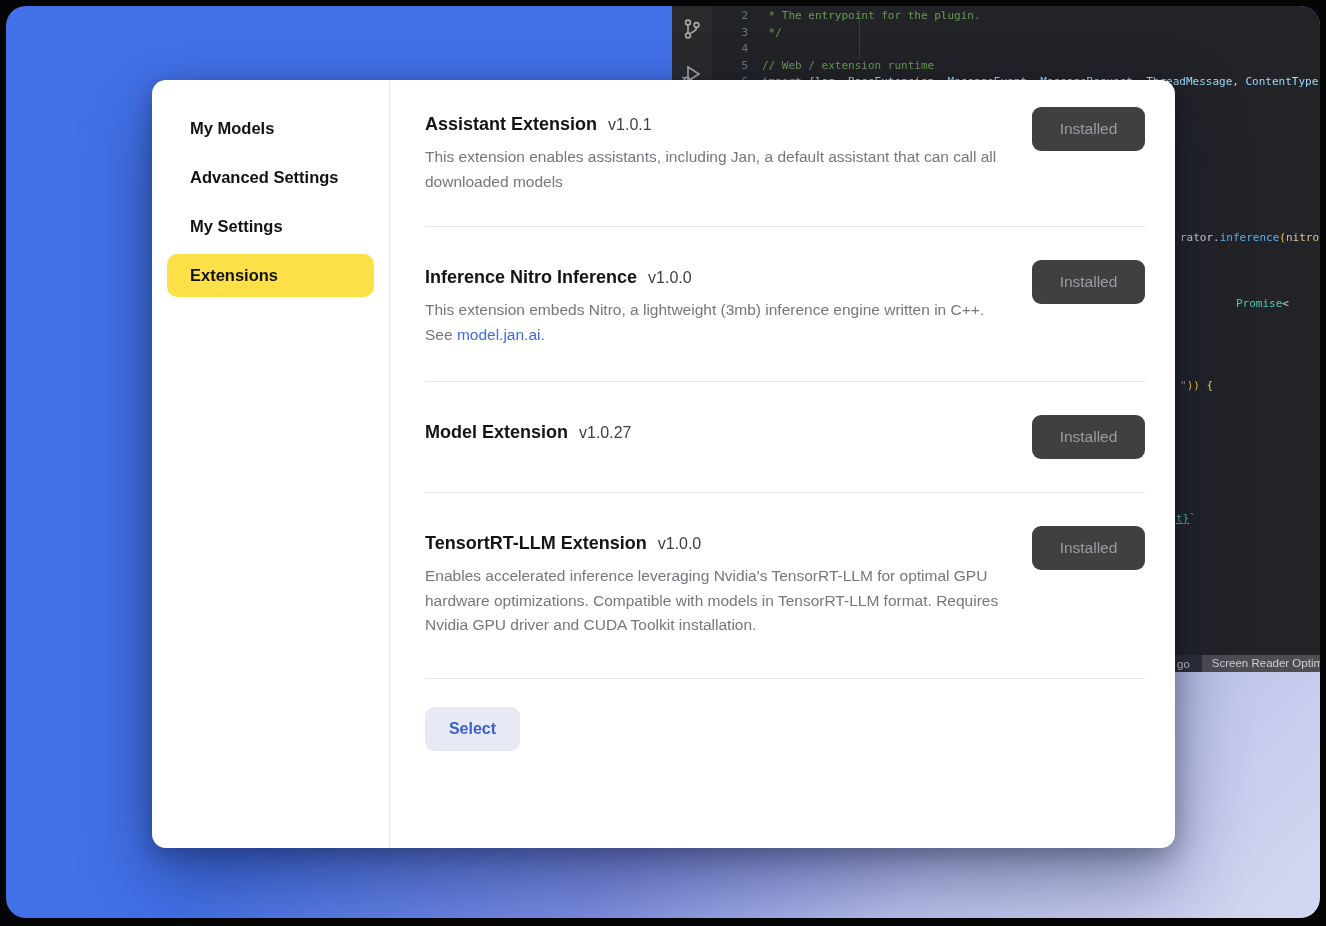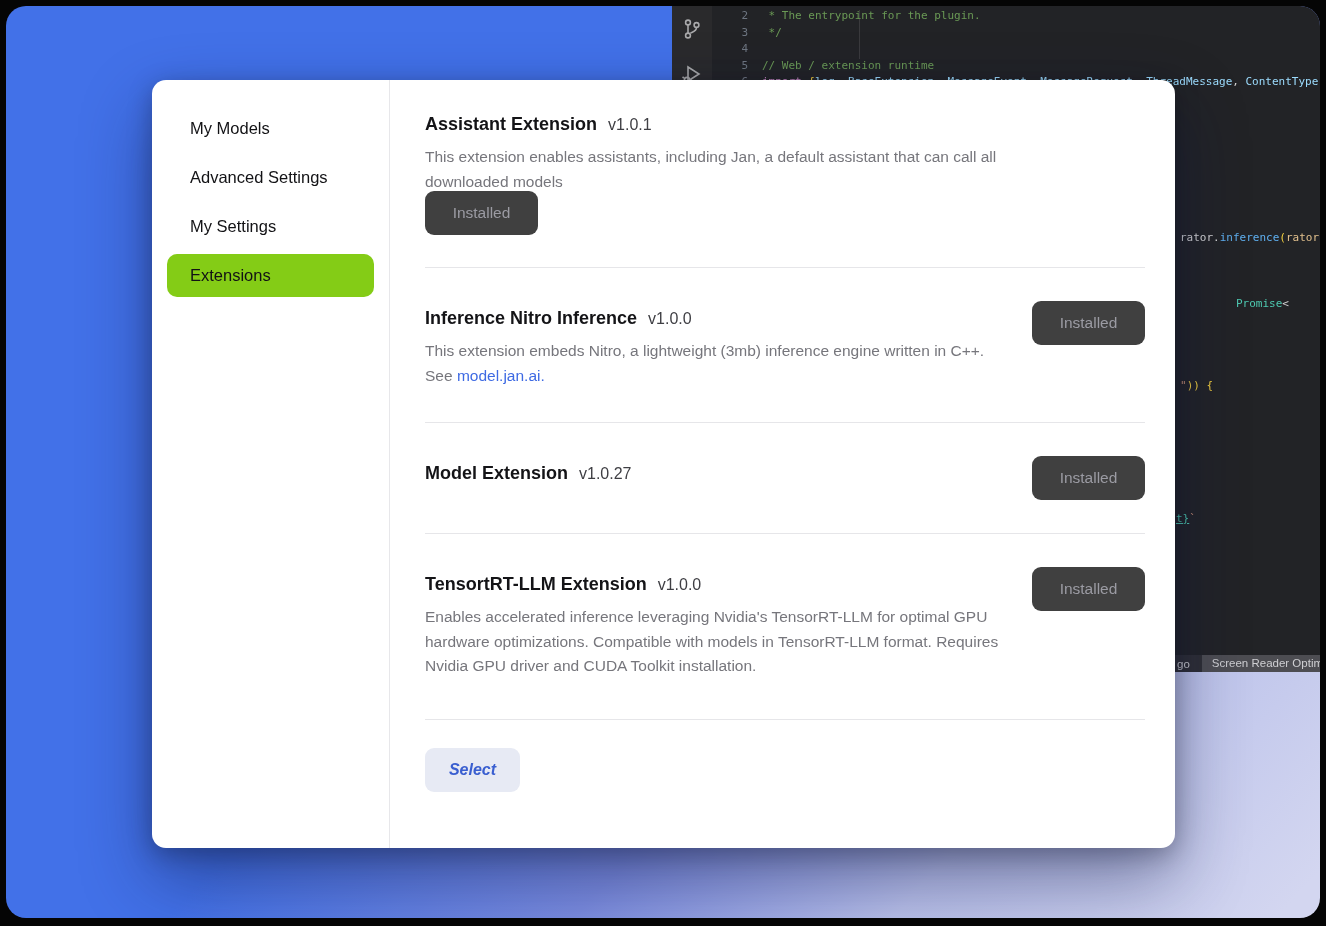--- a/index.html
+++ b/index.html
@@ -57,44 +57,44 @@
   .modal {
     position:absolute; left:146px; top:74px; width:1023px; height:768px;
     background:#ffffff; border-radius:14px;
     box-shadow:0 30px 70px rgba(15,25,70,.45), 0 6px 24px rgba(0,0,0,.28);
     display:flex;
   }
   .sidebar { width:238px; flex:0 0 238px; border-right:1px solid #e7e7ea; padding-top:27px; }
   .side-item {
     height:43px; margin:0 15px 6px 15px; border-radius:10px;
     display:flex; align-items:center; padding-left:23px;
-    font-size:16.5px; font-weight:400; color:#121215; cursor:pointer;
+    font-size:16.5px; font-weight:700; color:#121215; cursor:pointer;
   }
-  .side-item.active { background:#84cc16; }
+  .side-item.active { background:#fde047; }
 
   .content { flex:1; padding:0 30px 0 35px; }
   .entry { display:flex; justify-content:space-between; align-items:flex-start; padding:36px 0 0 0; }
-  .entry.first { padding-top:30px;flex-direction:column; }
+  .entry.first { padding-top:30px; }
   .entry-body { max-width:585px; }
   .entry-title-row { line-height:28px; margin-bottom:6px; }
   .entry-name { font-size:18px; font-weight:700; color:#141417; }
   .entry-version { font-size:16px; font-weight:400; color:#3f3f44; margin-left:11px; }
   .entry-desc { font-size:15.5px; line-height:24.5px; color:#76767c; }
   .entry-desc a { color:#3e6ae3; text-decoration:none; cursor:pointer; }
   .sep { border:none; border-top:1px solid #e6e6e9; margin:0; }
   .sep.s1 { margin-top:32px; } .sep.s2 { margin-top:34px; } .sep.s3 { margin-top:33px; } .sep.s4 { margin-top:40px; }
 
   .btn { border:none; border-radius:9px; font-family:"Liberation Sans", sans-serif; margin-top:-3px; }
   .btn-installed {
     background:#404040; color:#9b9ba3; font-size:15.5px; font-weight:400;
     width:113px; height:44px; cursor:default;
   }
   .btn-select {
     background:#e7eaf4; color:#3a5fd0; font-size:16px; font-weight:700;
-    width:95px; height:44px; cursor:pointer; margin-top:-8px;font-style:italic;
+    width:95px; height:44px; cursor:pointer; margin-top:-8px;
   }
 </style>
 </head>
 <body>
 
 <div class="desktop">
 
   <div class="editor">
     <div class="activity-bar">
       <span class="abar-icon" style="top:11px;">
@@ -117,21 +117,21 @@
 
     <div class="gutter-code">
       <div class="indent-guide"></div>
       <div class="code-row"><span class="lnum">2</span><span><span class="tok-cm"> * The entrypoint for the plugin.</span></span></div>
       <div class="code-row"><span class="lnum">3</span><span><span class="tok-cm"> */</span></span></div>
       <div class="code-row"><span class="lnum">4</span><span></span></div>
       <div class="code-row"><span class="lnum">5</span><span><span class="tok-cm">// Web / extension runtime</span></span></div>
       <div class="code-row"><span class="lnum">6</span><span><span class="tok-kw">import </span><span class="tok-py">{</span><span class="tok-vr">log</span><span class="tok-fg">, </span><span class="tok-vr">BaseExtension</span><span class="tok-fg">, </span><span class="tok-vr">MessageEvent</span><span class="tok-fg">, </span><span class="tok-vr">MessageRequest</span><span class="tok-fg">, </span><span class="tok-vr">ThreadMessage</span><span class="tok-fg">, </span><span class="tok-vr">ContentType</span></span></div>
     </div>
 
-    <div class="frag" style="left:508px; top:224px;"><span class="tok-fg">rator.</span><span class="tok-mt">inference</span><span class="tok-py">(</span><span class="tok-pr">rator</span><span class="tok-py">)</span><span class="tok-fg">);</span></div>
+    <div class="frag" style="left:508px; top:224px;"><span class="tok-fg">rator.</span><span class="tok-mt">inference</span><span class="tok-py">(</span><span class="tok-pr">nitro</span><span class="tok-py">)</span><span class="tok-fg">);</span></div>
     <div class="frag" style="left:518px; top:290px;"><span class="tok-ty">Promise</span><span class="tok-fg">&lt;</span><span class="tok-ty">ThreadMessage</span></div>
     <div class="frag" style="left:508px; top:372px;"><span class="tok-st">"</span><span class="tok-py">)) </span><span class="tok-py">{</span></div>
     <div class="frag" style="left:504px; top:505px;"><span class="tok-tyu">t}</span><span class="tok-st">`</span></div>
 
     <div class="status-bar">
       <span class="status-frag">go</span>
       <span class="status-item">Screen Reader Optimize</span>
     </div>
   </div>
 

